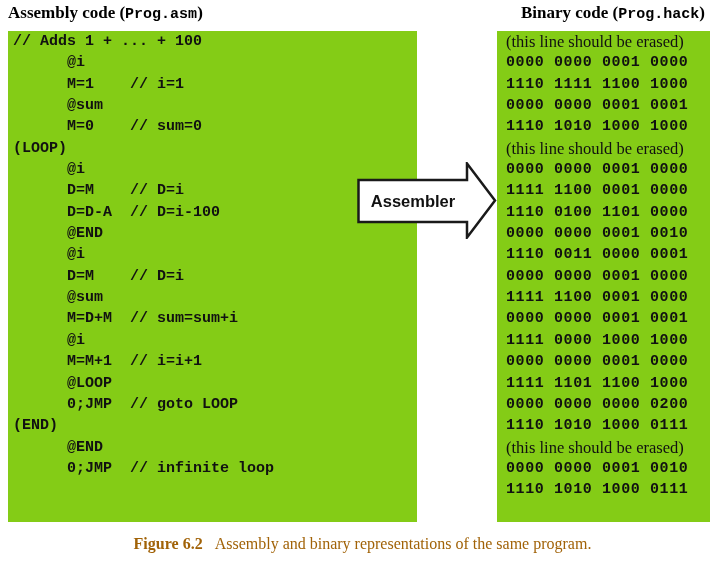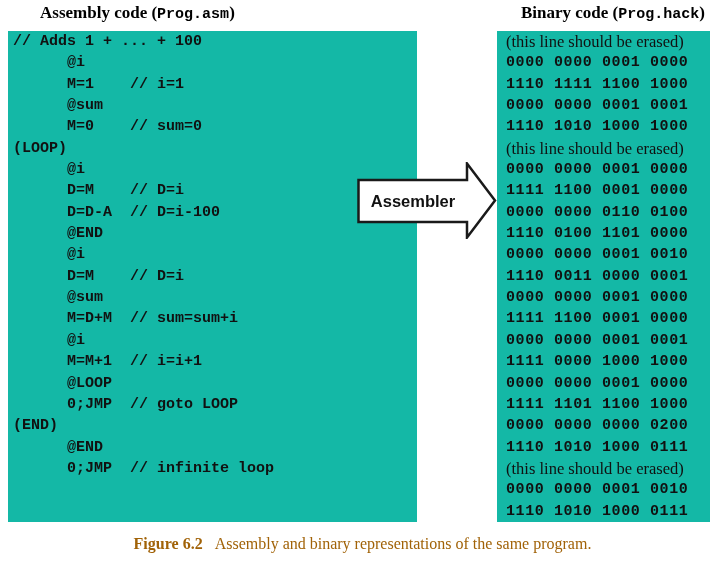--- a/index.html
+++ b/index.html
@@ -5,23 +5,23 @@
   html,body { margin:0; padding:0; }
   body {
     width:725px; height:561px; position:relative; background:#ffffff;
     font-family:"Liberation Serif", serif; overflow:hidden;
   }
   .panel-header {
     position:absolute; top:3px; font-weight:bold; font-size:17px; color:#000;
     font-family:"Liberation Serif", serif; white-space:nowrap;
   }
   .panel-header .mono { font-family:"Liberation Mono", monospace; font-size:15px; font-weight:bold; }
-  #asm-header { left:8px;margin-left:32px; }
+  #asm-header { left:8px; }
   #bin-header { left:497px;margin-left:24px; }
-  .code-panel { position:absolute; top:31px; height:491px; background:#14b8a6; }
+  .code-panel { position:absolute; top:31px; height:491px; background:#84cc16; }
   #asm-panel { left:8px;  width:409px; }
   #bin-panel { left:497px; width:213px; }
   .code-line {
     height:21.348px; line-height:21.348px; white-space:pre;
     font-family:"Liberation Mono", monospace; font-weight:bold; font-size:15px;
     color:#111; padding-left:5px;
   }
   #bin-panel .code-line { padding-left:9px; letter-spacing:0.6px; }
   #bin-panel .code-line[data-kind="erased"] {
     font-family:"Liberation Serif", serif; font-weight:normal; font-size:16.5px; letter-spacing:0;
@@ -66,21 +66,20 @@
 
 <div id="bin-panel" class="code-panel">
   <div class="code-line" data-kind="erased">(this line should be erased)</div>
   <div class="code-line" data-kind="code">0000 0000 0001 0000</div>
   <div class="code-line" data-kind="code">1110 1111 1100 1000</div>
   <div class="code-line" data-kind="code">0000 0000 0001 0001</div>
   <div class="code-line" data-kind="code">1110 1010 1000 1000</div>
   <div class="code-line" data-kind="erased">(this line should be erased)</div>
   <div class="code-line" data-kind="code">0000 0000 0001 0000</div>
   <div class="code-line" data-kind="code">1111 1100 0001 0000</div>
-  <div class="code-line" data-kind="code">0000 0000 0110 0100</div>
   <div class="code-line" data-kind="code">1110 0100 1101 0000</div>
   <div class="code-line" data-kind="code">0000 0000 0001 0010</div>
   <div class="code-line" data-kind="code">1110 0011 0000 0001</div>
   <div class="code-line" data-kind="code">0000 0000 0001 0000</div>
   <div class="code-line" data-kind="code">1111 1100 0001 0000</div>
   <div class="code-line" data-kind="code">0000 0000 0001 0001</div>
   <div class="code-line" data-kind="code">1111 0000 1000 1000</div>
   <div class="code-line" data-kind="code">0000 0000 0001 0000</div>
   <div class="code-line" data-kind="code">1111 1101 1100 1000</div>
   <div class="code-line" data-kind="code">0000 0000 0000 0200</div>

